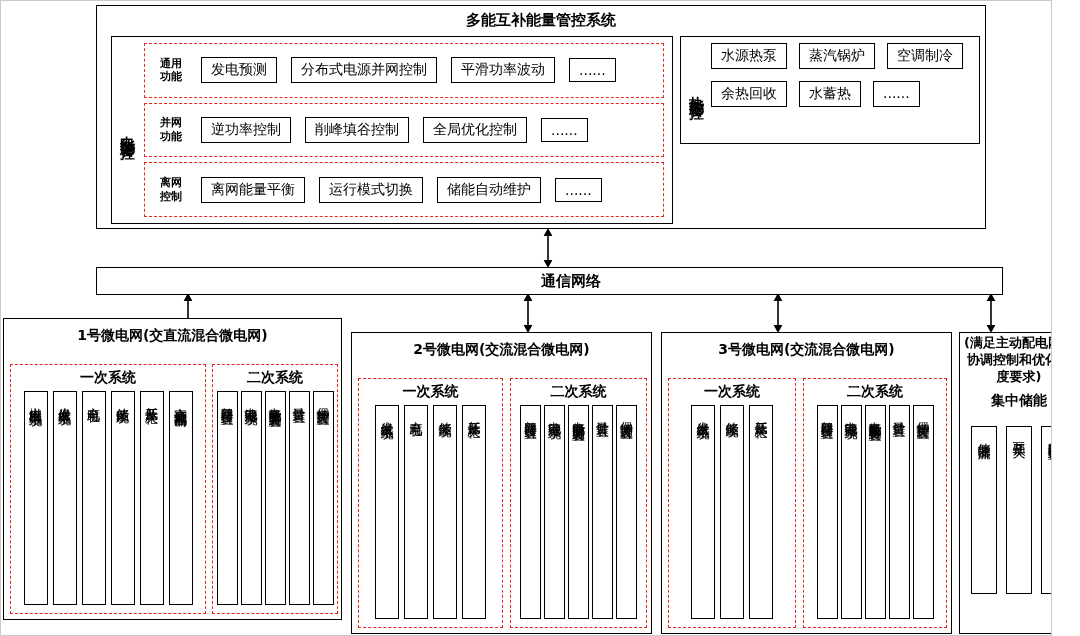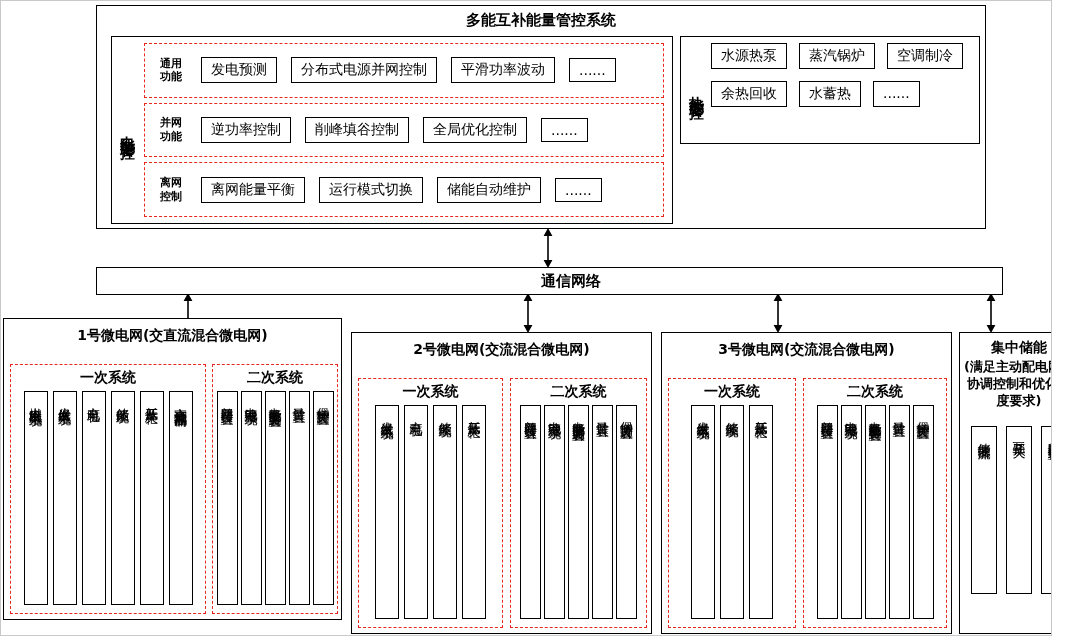--- a/index.html
+++ b/index.html
@@ -262,22 +262,22 @@
             <span class="vtext">计量装置</span>
           </div>
         <div class="col narrow">
             <span class="vtext">保护测控装置</span>
           </div>
       </div>
     </div>
   </div>
 
   <div class="abs solid" style="left:958px;top:331px;width:120px;height:302px">
+    <div class="title cs-sub">(满足主动配电网的协调控制和优化调度要求)</div>
     <div class="title cs-title">集中储能</div>
-    <div class="title cs-sub">(满足主动配电网的协调控制和优化调度要求)</div>
     <div class="cols4">
       <div class="col wide">
           <span class="vtext">储能变流器</span>
         </div>
       <div class="col wide">
           <span class="vtext">互锁开关</span>
         </div>
       <div class="col wide">
           <span class="vtext">并网接口装置</span>
         </div>

